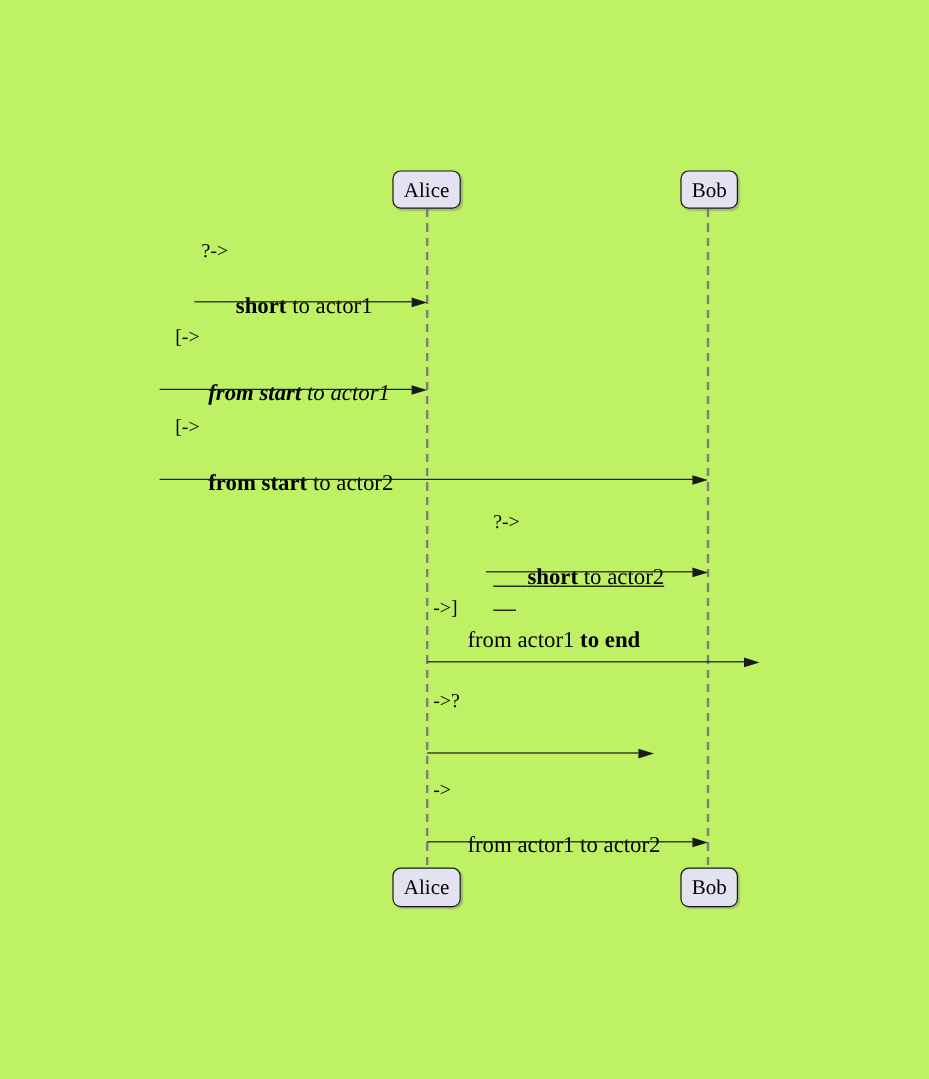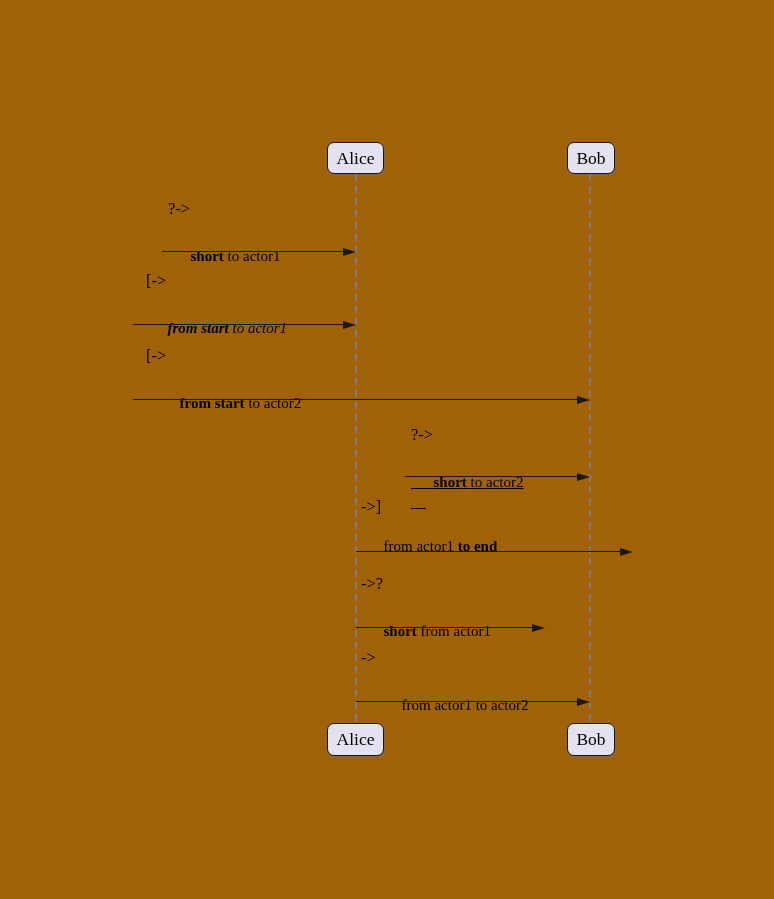--- a/index.html
+++ b/index.html
@@ -1,21 +1,21 @@
 <!DOCTYPE html>
 <html><head>
 <meta charset="utf-8">
 <style>
   * { box-sizing: border-box; }
   html, body { margin: 0; padding: 0; background: #ffffff; }
   .diagram {
     position: relative;
     width: 774px;
     height: 899px;
-    background: #a16207;
+    background: #bef264;
     font-family: "Liberation Serif", serif;
     color: #000000;
     overflow: hidden;
   }
   .actor {
     position: absolute;
     background: #E2E2F0;
     border: 1.6px solid #181818;
     border-radius: 7px;
     display: flex;
@@ -28,21 +28,21 @@
     position: absolute;
     width: 1.6px;
     background: repeating-linear-gradient(to bottom, #7e7e7e 0 7px, transparent 7px 12px);
   }
   .op, .mlabel {
     position: absolute;
     font-size: 16.5px;
     line-height: 20px;
     white-space: pre;
   }
-  .mlabel { font-size: 15px; }
+  .mlabel { font-size: 19px; }
   .mlabel b { font-weight: 700; }
   .mline {
     position: absolute;
     height: 1.4px;
     background: #1a1a1a;
   }
   .mline .head {
     position: absolute;
     right: -13px;
     top: 50%;
@@ -84,61 +84,58 @@
     <div class="mlabel" style="left:145px; top:298px;font-style:italic;">
       <span></span><b>from start</b><span> to actor1</span>
     </div>
     <div class="mline" style="left:133px; top:324px; width:210px;">
         <i class="head"></i>
       </div>
   </div>
 
   <div class="msg">
     <div class="op" style="left:146px; top:346px;">[-&gt;</div>
-    <div class="mlabel" style="left:157px; top:373px;">
+    <div class="mlabel" style="left:145px; top:373px;">
       <span></span><b>from start</b><span> to actor2</span>
     </div>
     <div class="mline" style="left:133px; top:399px; width:444px;">
         <i class="head"></i>
       </div>
   </div>
 
   <div class="msg">
     <div class="op" style="left:411px; top:425px;">?-&gt;</div>
     <div class="mlabel" style="left:411px; top:452px;text-decoration:underline;">
       <span></span><b>short</b><span> to actor2</span>
     </div>
     <div class="mline" style="left:405px; top:476px; width:172px;">
         <i class="head"></i>
       </div>
   </div>
 
   <div class="msg">
     <div class="op" style="left:361px; top:497px;">-&gt;]</div>
-    <div class="mlabel" style="left:361px; top:516px;">
+    <div class="mlabel" style="left:361px; top:504px;">
       <span>from actor1 </span><b>to end</b><span></span>
     </div>
     <div class="mline" style="left:356px; top:551px; width:264px;">
         <i class="head"></i>
       </div>
   </div>
 
   <div class="msg">
     <div class="op" style="left:361px; top:574px;">-&gt;?</div>
-    <div class="mlabel" style="left:361px; top:601px;">
-      <span></span><b>short</b><span> from actor1</span>
-    </div>
     <div class="mline" style="left:356px; top:627px; width:176px;">
         <i class="head"></i>
       </div>
   </div>
 
   <div class="msg">
     <div class="op" style="left:361px; top:648px;">-&gt;</div>
-    <div class="mlabel" style="left:379px; top:675px;">
+    <div class="mlabel" style="left:361px; top:675px;">
       <span>from actor1 to actor2</span><b></b><span></span>
     </div>
     <div class="mline" style="left:356px; top:701px; width:221px;">
         <i class="head"></i>
       </div>
   </div>
 
   <div class="actor" style="left:327px; top:723px; width:57px; height:33px;">
     <span>Alice</span>
   </div>

